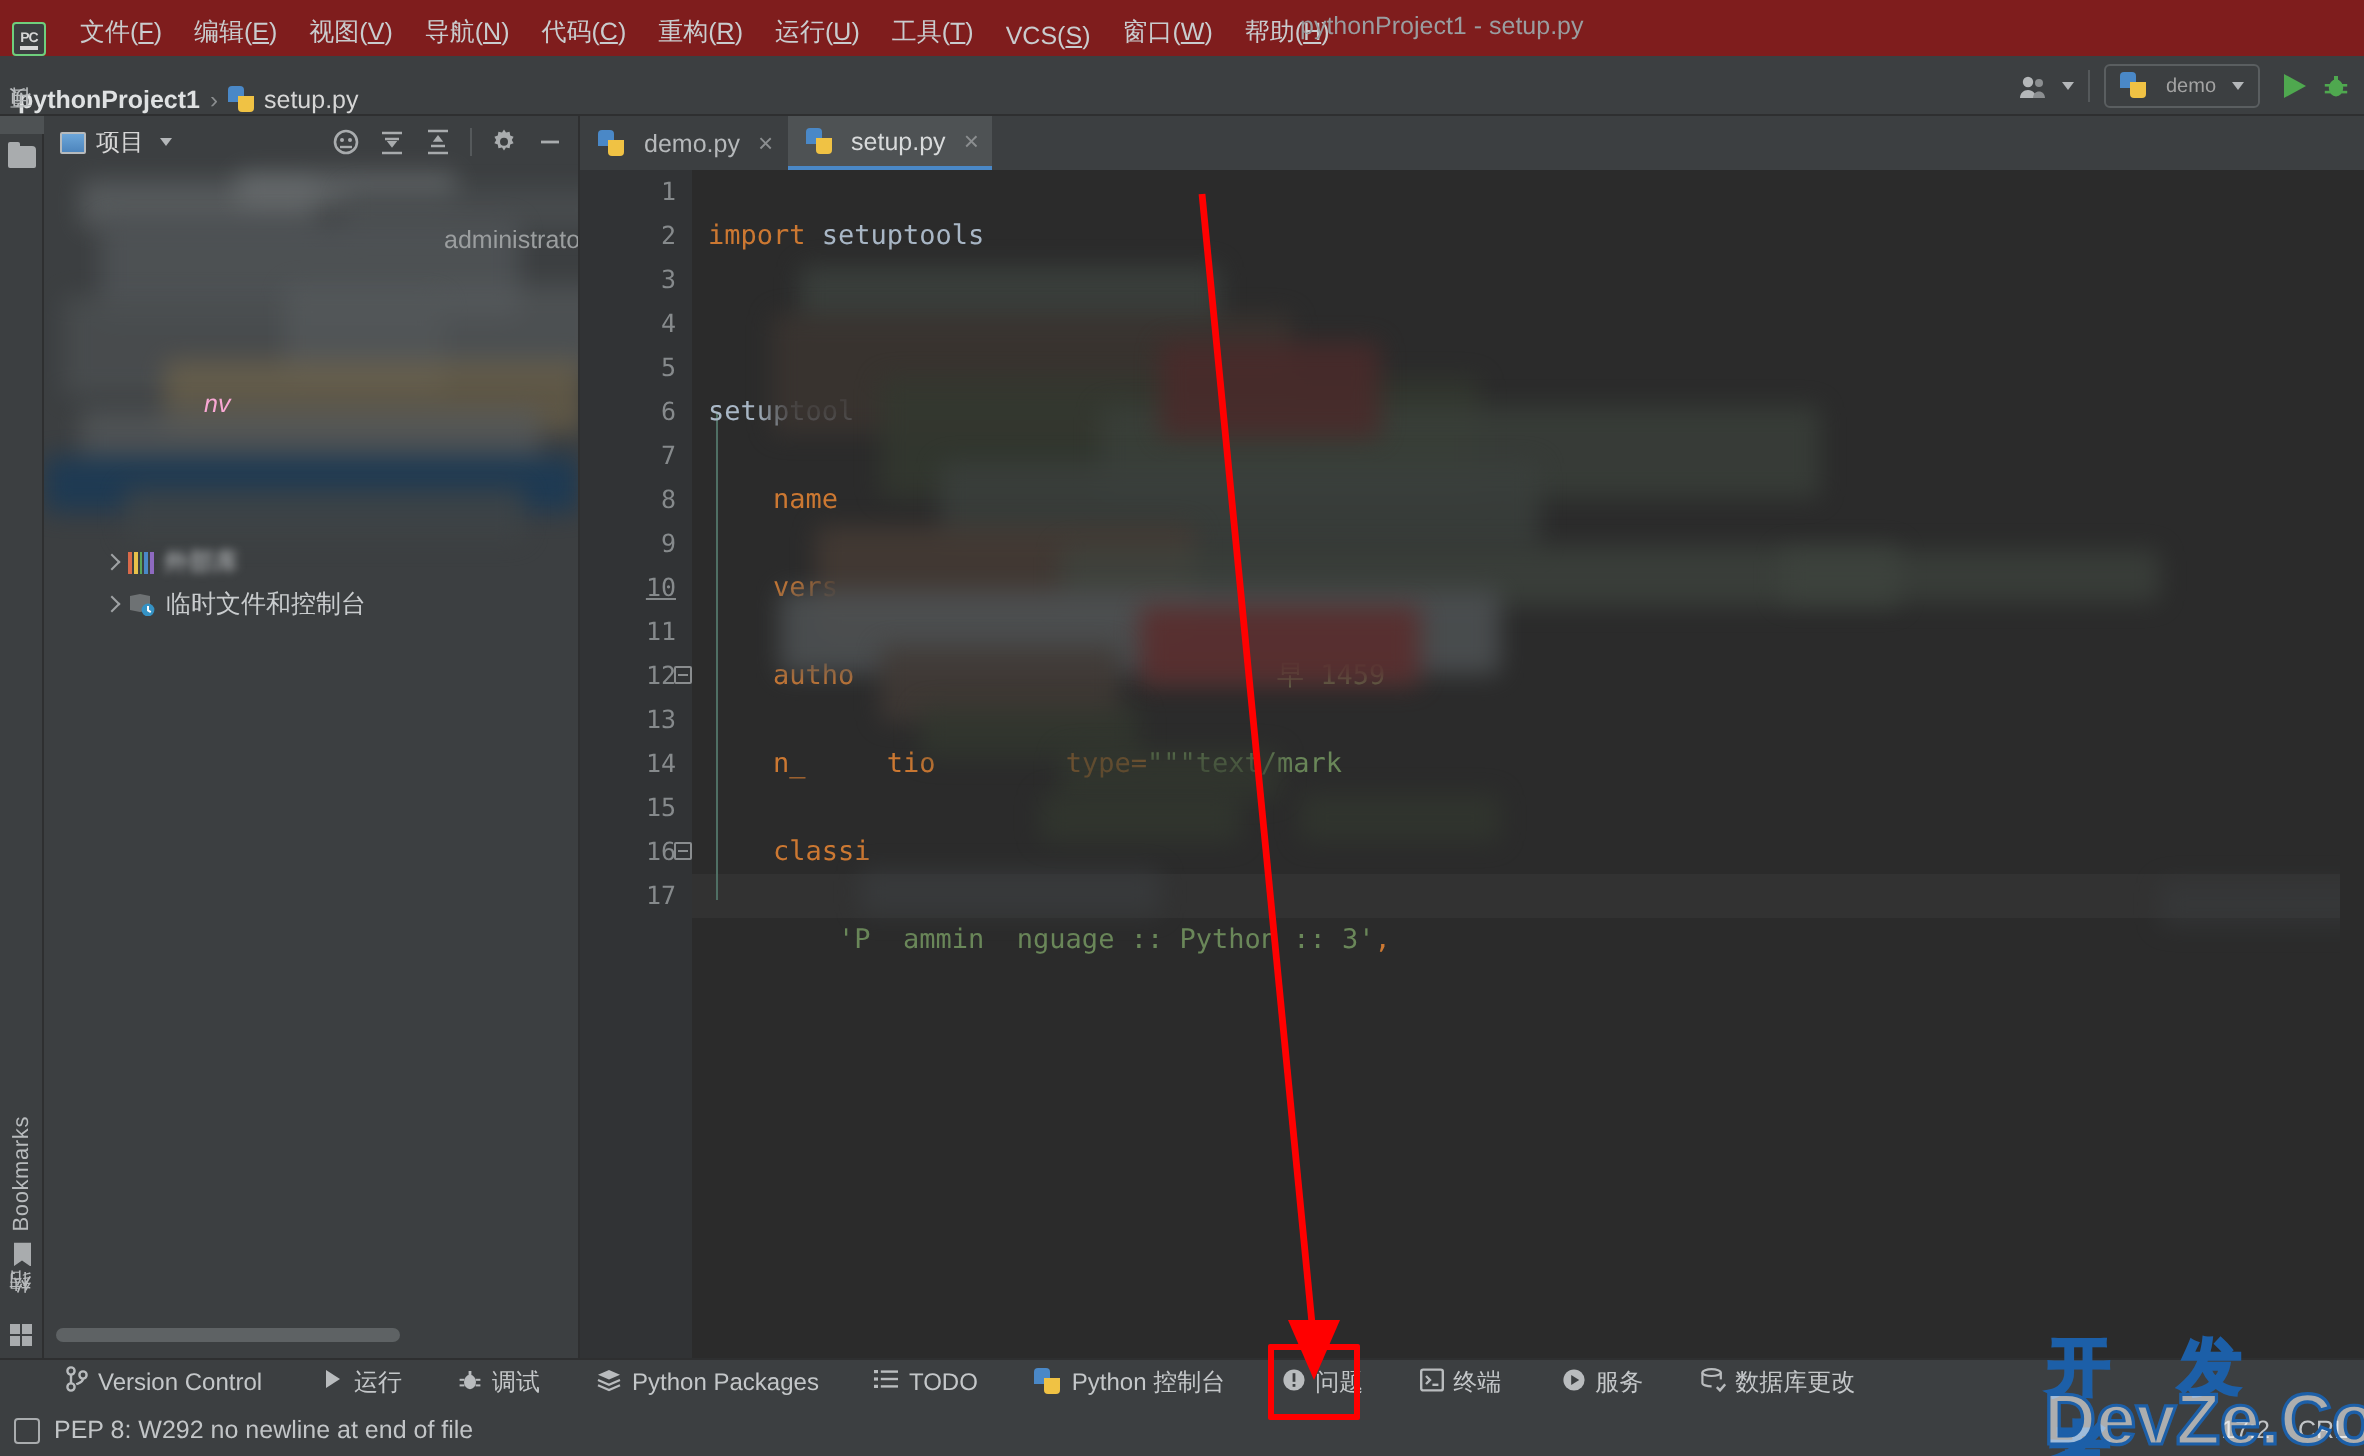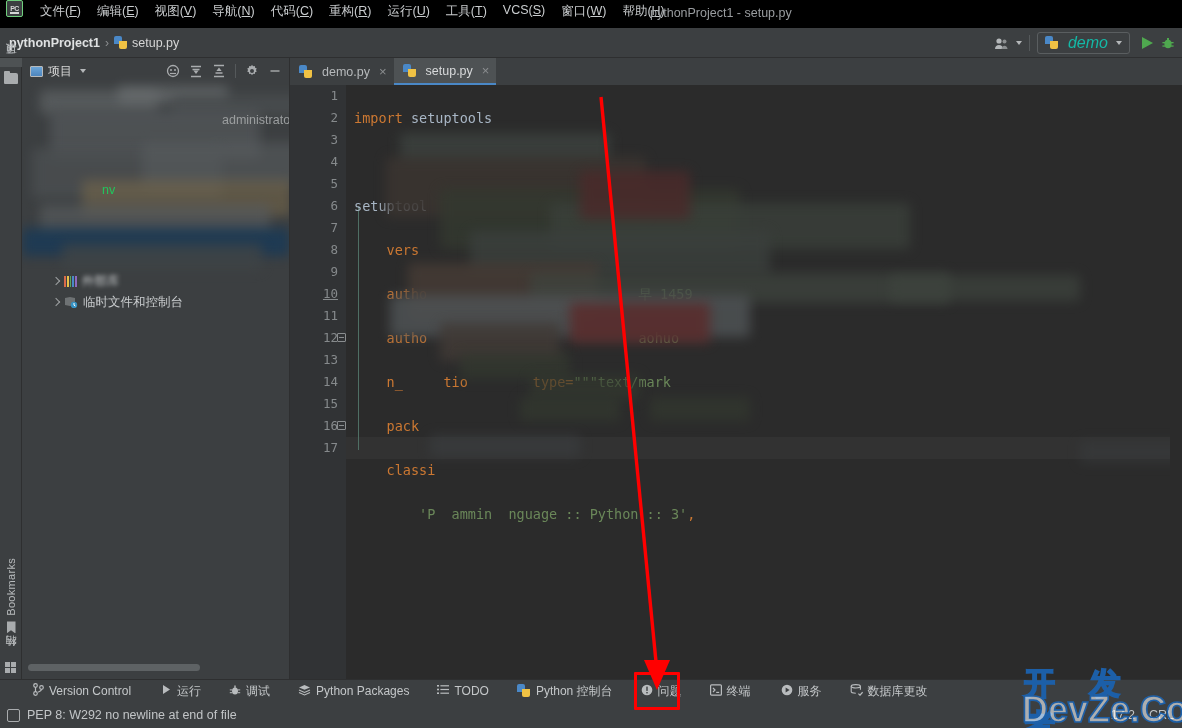--- a/index.html
+++ b/index.html
@@ -8,21 +8,21 @@
     background: #3c3f41;
     font-family: "Liberation Sans", sans-serif;
     overflow: hidden;
     -webkit-font-smoothing: antialiased;
   }
   #app { position: relative; width: 1182px; height: 728px; }
 
   
   .menubar {
     position: absolute; left: 0; top: 0; width: 1182px; height: 28px;
-    background: #000000; display: flex; align-items: flex-start;
+    background: #7f1d1d; display: flex; align-items: flex-end;
   }
   .pc-logo {
     width: 17px; height: 17px; margin-left: 6px; margin-right: 9px;
     border: 1px solid #6fcf7d; border-radius: 2px;
     background: #3c3f41; position: relative;
     display: flex; align-items: center; justify-content: center;
   }
   .pc-logo span { font-size: 7px; color: #d6d6d6; letter-spacing: -0.5px; font-weight: bold; line-height: 1; }
   .pc-logo::after {
     content: ""; position: absolute; bottom: 2px; left: 3px; right: 3px;
@@ -34,21 +34,21 @@
   }
   .menu-item u { text-decoration: underline; }
   .win-title {
     position: absolute; left: 650px; top: 6px;
     font-size: 12.5px; color: #9a9da0; white-space: nowrap;
   }
 
   
   .navbar {
     position: absolute; left: 0; top: 28px; width: 1182px; height: 30px;
-    background: #3c3f41; display: flex; align-items: center;
+    background: #3c3f41; display: flex; align-items: flex-end;
     border-bottom: 1px solid #2e2f30;
   }
   .crumb-proj {
     font-size: 12.5px; color: #dfe1e2; font-weight: bold; margin-left: 9px;
   }
   .crumb-sep { font-size: 12px; color: #8b8e90; margin: 0 5px; }
   .py-file-icon {
     width: 14px; height: 14px; position: relative; display: inline-block;
     margin-right: 4px; vertical-align: -3px;
   }
@@ -63,21 +63,21 @@
   .people-icon { width: 24px; height: 22px; display: flex; align-items: center;
     justify-content: center; }
   .caret { width: 0; height: 0; border-left: 3.5px solid transparent;
     border-right: 3.5px solid transparent; border-top: 4px solid #b4b7b9;
     margin-left: 3px; }
   .nav-div { width: 1px; height: 16px; background: #55595b; margin: 0 7px; }
   .run-config {
     display: flex; align-items: center; height: 22px; padding: 0 7px;
     border: 1px solid #5a5e60; border-radius: 3px; gap: 5px;
   }
-  .run-config-label { font-size: 16px; color: #14b8a6; font-style: italic; }
+  .run-config-label { font-size: 10px; color: #a3a3a3; }
   .run-btn { width: 22px; height: 22px; display:flex; align-items:center; justify-content:center; margin-left: 6px;}
   .tri-green { width: 0; height: 0; border-top: 6px solid transparent;
     border-bottom: 6px solid transparent; border-left: 11px solid #4fa84f; }
   .bug-btn { width: 20px; height: 22px; display:flex; align-items:center; justify-content:center; }
 
   
   .stripe {
     position: absolute; left: 0; top: 58px; width: 22px; height: 621px;
     background: #3c3f41; border-right: 1px solid #2e2f30;
   }
@@ -374,21 +374,21 @@
       <div class="blob" style="left:10px;  top:64px; width:190px; height:50px; background:#4c5052; opacity:.75;"></div>
       <div class="blob" style="left:120px; top:58px; width:160px; height:46px; background:#585c5e; opacity:.6;"></div>
       <div class="blob" style="left:60px;  top:96px; width:210px; height:36px; background:#7a6a4a; opacity:.55;"></div>
       <div class="blob" style="left:18px;  top:120px;width:230px; height:34px; background:#565a5c; opacity:.7;"></div>
       <div class="blob" style="left:0px;   top:144px;width:268px; height:28px; background:#1d3a54; opacity:.95;"></div>
       <div class="blob" style="left:40px;  top:160px;width:200px; height:26px; background:#3f4446; opacity:.8;"></div>
 
       <div class="tree-row" style="left:200px; top:26px; color:#9b9e9f;">
         <span>administrato</span>
       </div>
-      <div class="tree-row" style="left:80px; top:96px; color:#22c55e;">
+      <div class="tree-row" style="left:80px; top:108px; color:#f9a8d4;font-style:italic;">
         <span>nv</span>
       </div>
 
       <div class="tree-row" style="left:28px; top:187px;">
         <span class="chev"></span>
         <span class="lib-ic">
           <i style="background:#d96a4a"></i>
             <i style="background:#e8c14a"></i>
             <i style="background:#5aa55a"></i>
             <i style="background:#4a88c7"></i>
@@ -458,25 +458,24 @@
         <div class="fold" style="top:336px;"></div>
       </div>
 
       <div class="line17-hl"></div>
       <div class="indent-guide"></div>
 
       <div class="code">
 <div class="line"><span class="k">import </span><span class="p">setuptools</span></div>
 <div class="line"> </div>
 <div class="line"><span class="p">setuptool</span></div>
+<div class="line"><span class="k">    name</span></div>
 <div class="line"><span class="k">    vers</span></div>
 <div class="line"><span class="k">    autho</span><span class="s">                          早 1459</span></div>
-<div class="line"><span class="k">    autho</span><span class="s">                          aohuo</span></div>
 <div class="line"><span class="k">    n_     tio</span><span class="k">        type=</span><span class="s">"""text/mark</span></div>
-<div class="line"><span class="k">    pack</span></div>
 <div class="line"><span class="k">    classi</span></div>
 <div class="line"><span class="s">        'P  ammin  nguage :: Python :: 3'</span><span class="k">,</span></div>
 
 
 
 
       </div>
 
       <div class="blob" style="left:110px; top:48px;  width:210px; height:34px; background:#3a3f3c; opacity:.95;"></div>
       <div class="blob" style="left:96px;  top:72px;  width:260px; height:60px; background:#3a3430; opacity:.9;"></div>

